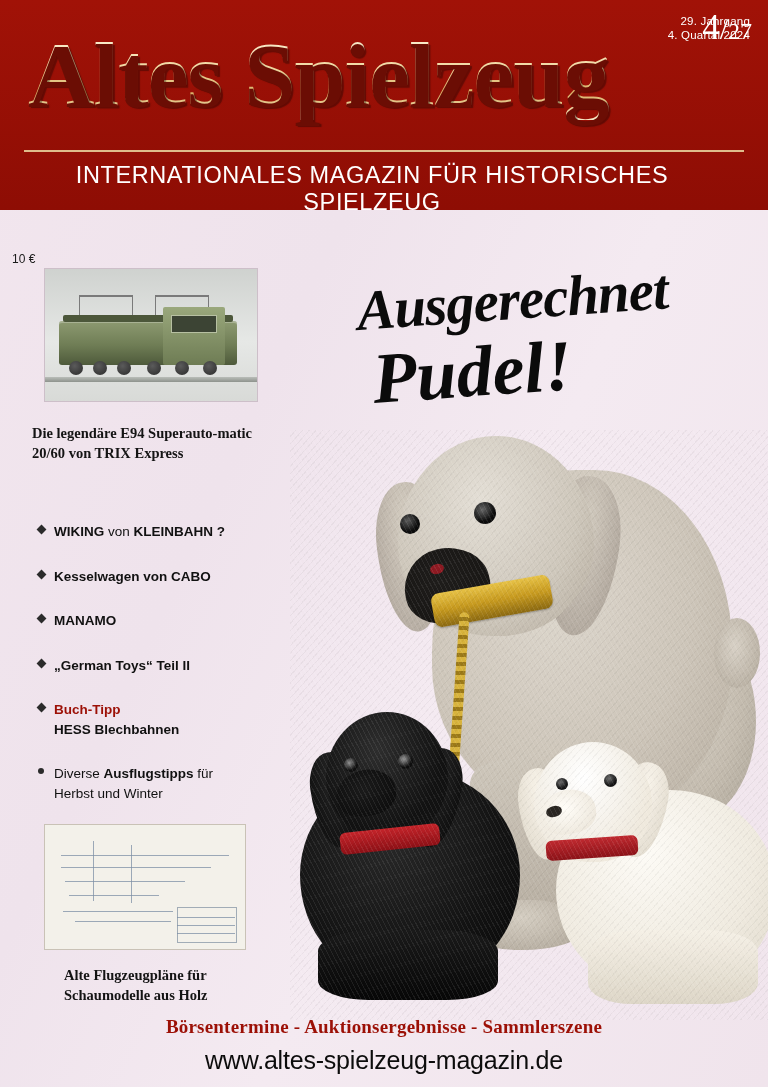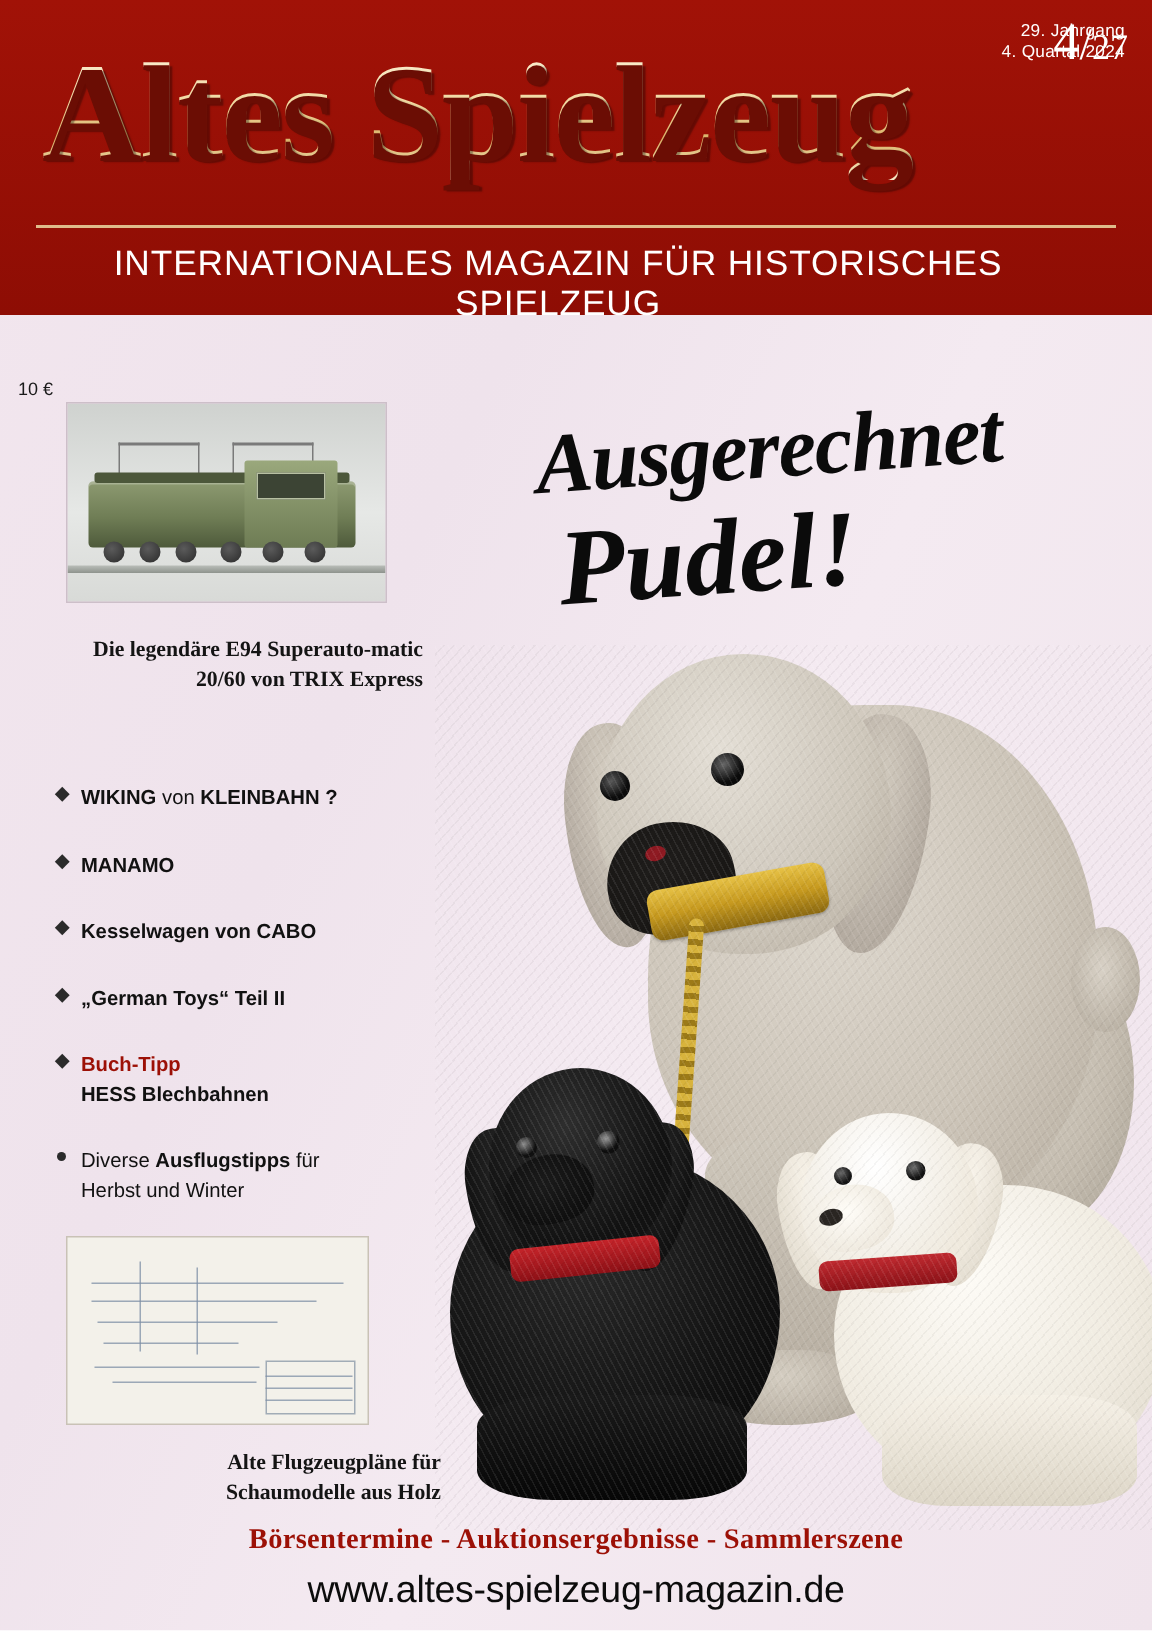--- a/index.html
+++ b/index.html
@@ -193,21 +193,20 @@
     background: linear-gradient(180deg, #b9bdb8, #8e938d);
   }
 
   .caption {
     position: absolute;
     font-family: "Liberation Serif", serif;
     font-weight: bold;
     font-size: 14.5px;
     line-height: 1.35;
     color: #141414;
-    text-align: right;
   }
   .caption-train {
     left: 32px;
     top: 424px;
     width: 250px;
   }
 
   
   .toc {
     position: absolute;
@@ -592,22 +591,22 @@
       <div class="wheel" style="left:82px;"></div>
       <div class="wheel" style="left:110px;"></div>
       <div class="wheel" style="left:138px;"></div>
     </div>
     <div class="rail"></div>
   </div>
   <div class="caption caption-train">Die legendäre E94 Superauto-matic 20/60 von TRIX Express</div>
 
   <div class="toc">
       <div class="toc-item"><span class="dia"></span><span><span class="b">WIKING</span><span> von </span><span class="b">KLEINBAHN ?</span></span></div>
+      <div class="toc-item"><span class="dia"></span><span><span class="b">Kesselwagen von CABO</span></span></div>
       <div class="toc-item"><span class="dia"></span><span><span class="b">MANAMO</span></span></div>
-      <div class="toc-item"><span class="dia"></span><span><span class="b">Kesselwagen von CABO</span></span></div>
       <div class="toc-item"><span class="dia"></span><span><span class="b">„German Toys“ Teil II</span></span></div>
       <div class="toc-item"><span class="dia"></span><span><span class="b tip">Buch-Tipp</span><span class="b"></span><br><span class="b">HESS Blechbahnen</span></span></div>
       <div class="toc-item"><span class="dot"></span><span><span>Diverse </span><span class="b">Ausflugstipps</span><span> für</span><br><span>Herbst und Winter</span></span></div>
     </div>
 
   <div class="plan-photo">
     <div class="plan-line" style="left:16px; top:30px; width:168px; height:1px;"></div>
     <div class="plan-line" style="left:16px; top:42px; width:150px; height:1px;"></div>
     <div class="plan-line" style="left:20px; top:56px; width:120px; height:1px;"></div>
     <div class="plan-line" style="left:48px; top:16px; width:1px; height:60px;"></div>

